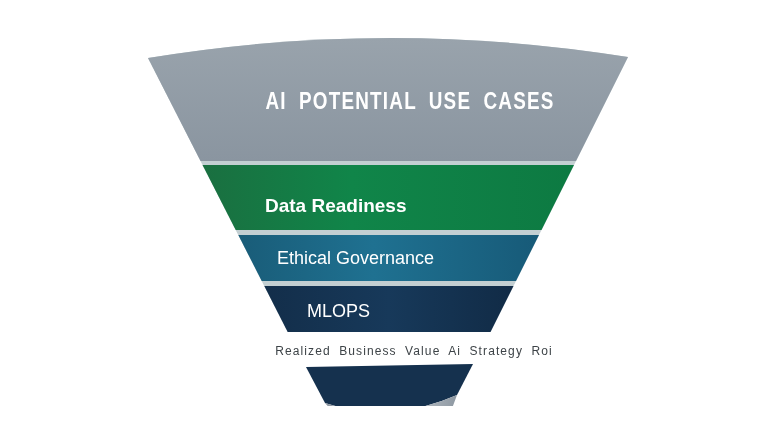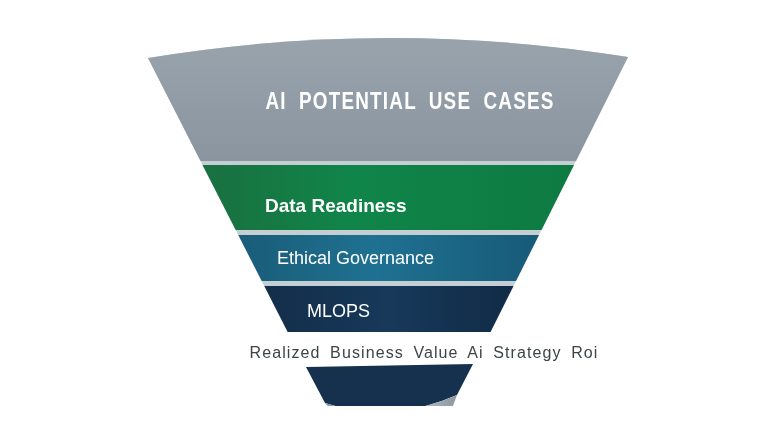--- a/index.html
+++ b/index.html
@@ -27,23 +27,23 @@
     font-weight:700;
     letter-spacing:1.5px;
     word-spacing:7px;
     color:#ffffff;
   }
   .lbl-stage1{left:265px;top:196px;font-size:19px;font-weight:700;}
   .lbl-stage2{left:277px;top:249px;font-size:18px;font-weight:400;}
   .lbl-stage3{left:307px;top:302px;font-size:18px;font-weight:400;}
   .caption{
     position:absolute;
-    left:424px;top:344px;
+    left:414px;top:344px;
     transform:translateX(-50%);
-    font-size:16px;
+    font-size:12px;
     letter-spacing:1.1px;
     word-spacing:4px;
     color:#3d4347;
     white-space:nowrap;
   }
 </style>
 </head>
 <body>
 
 <div class="stage">

